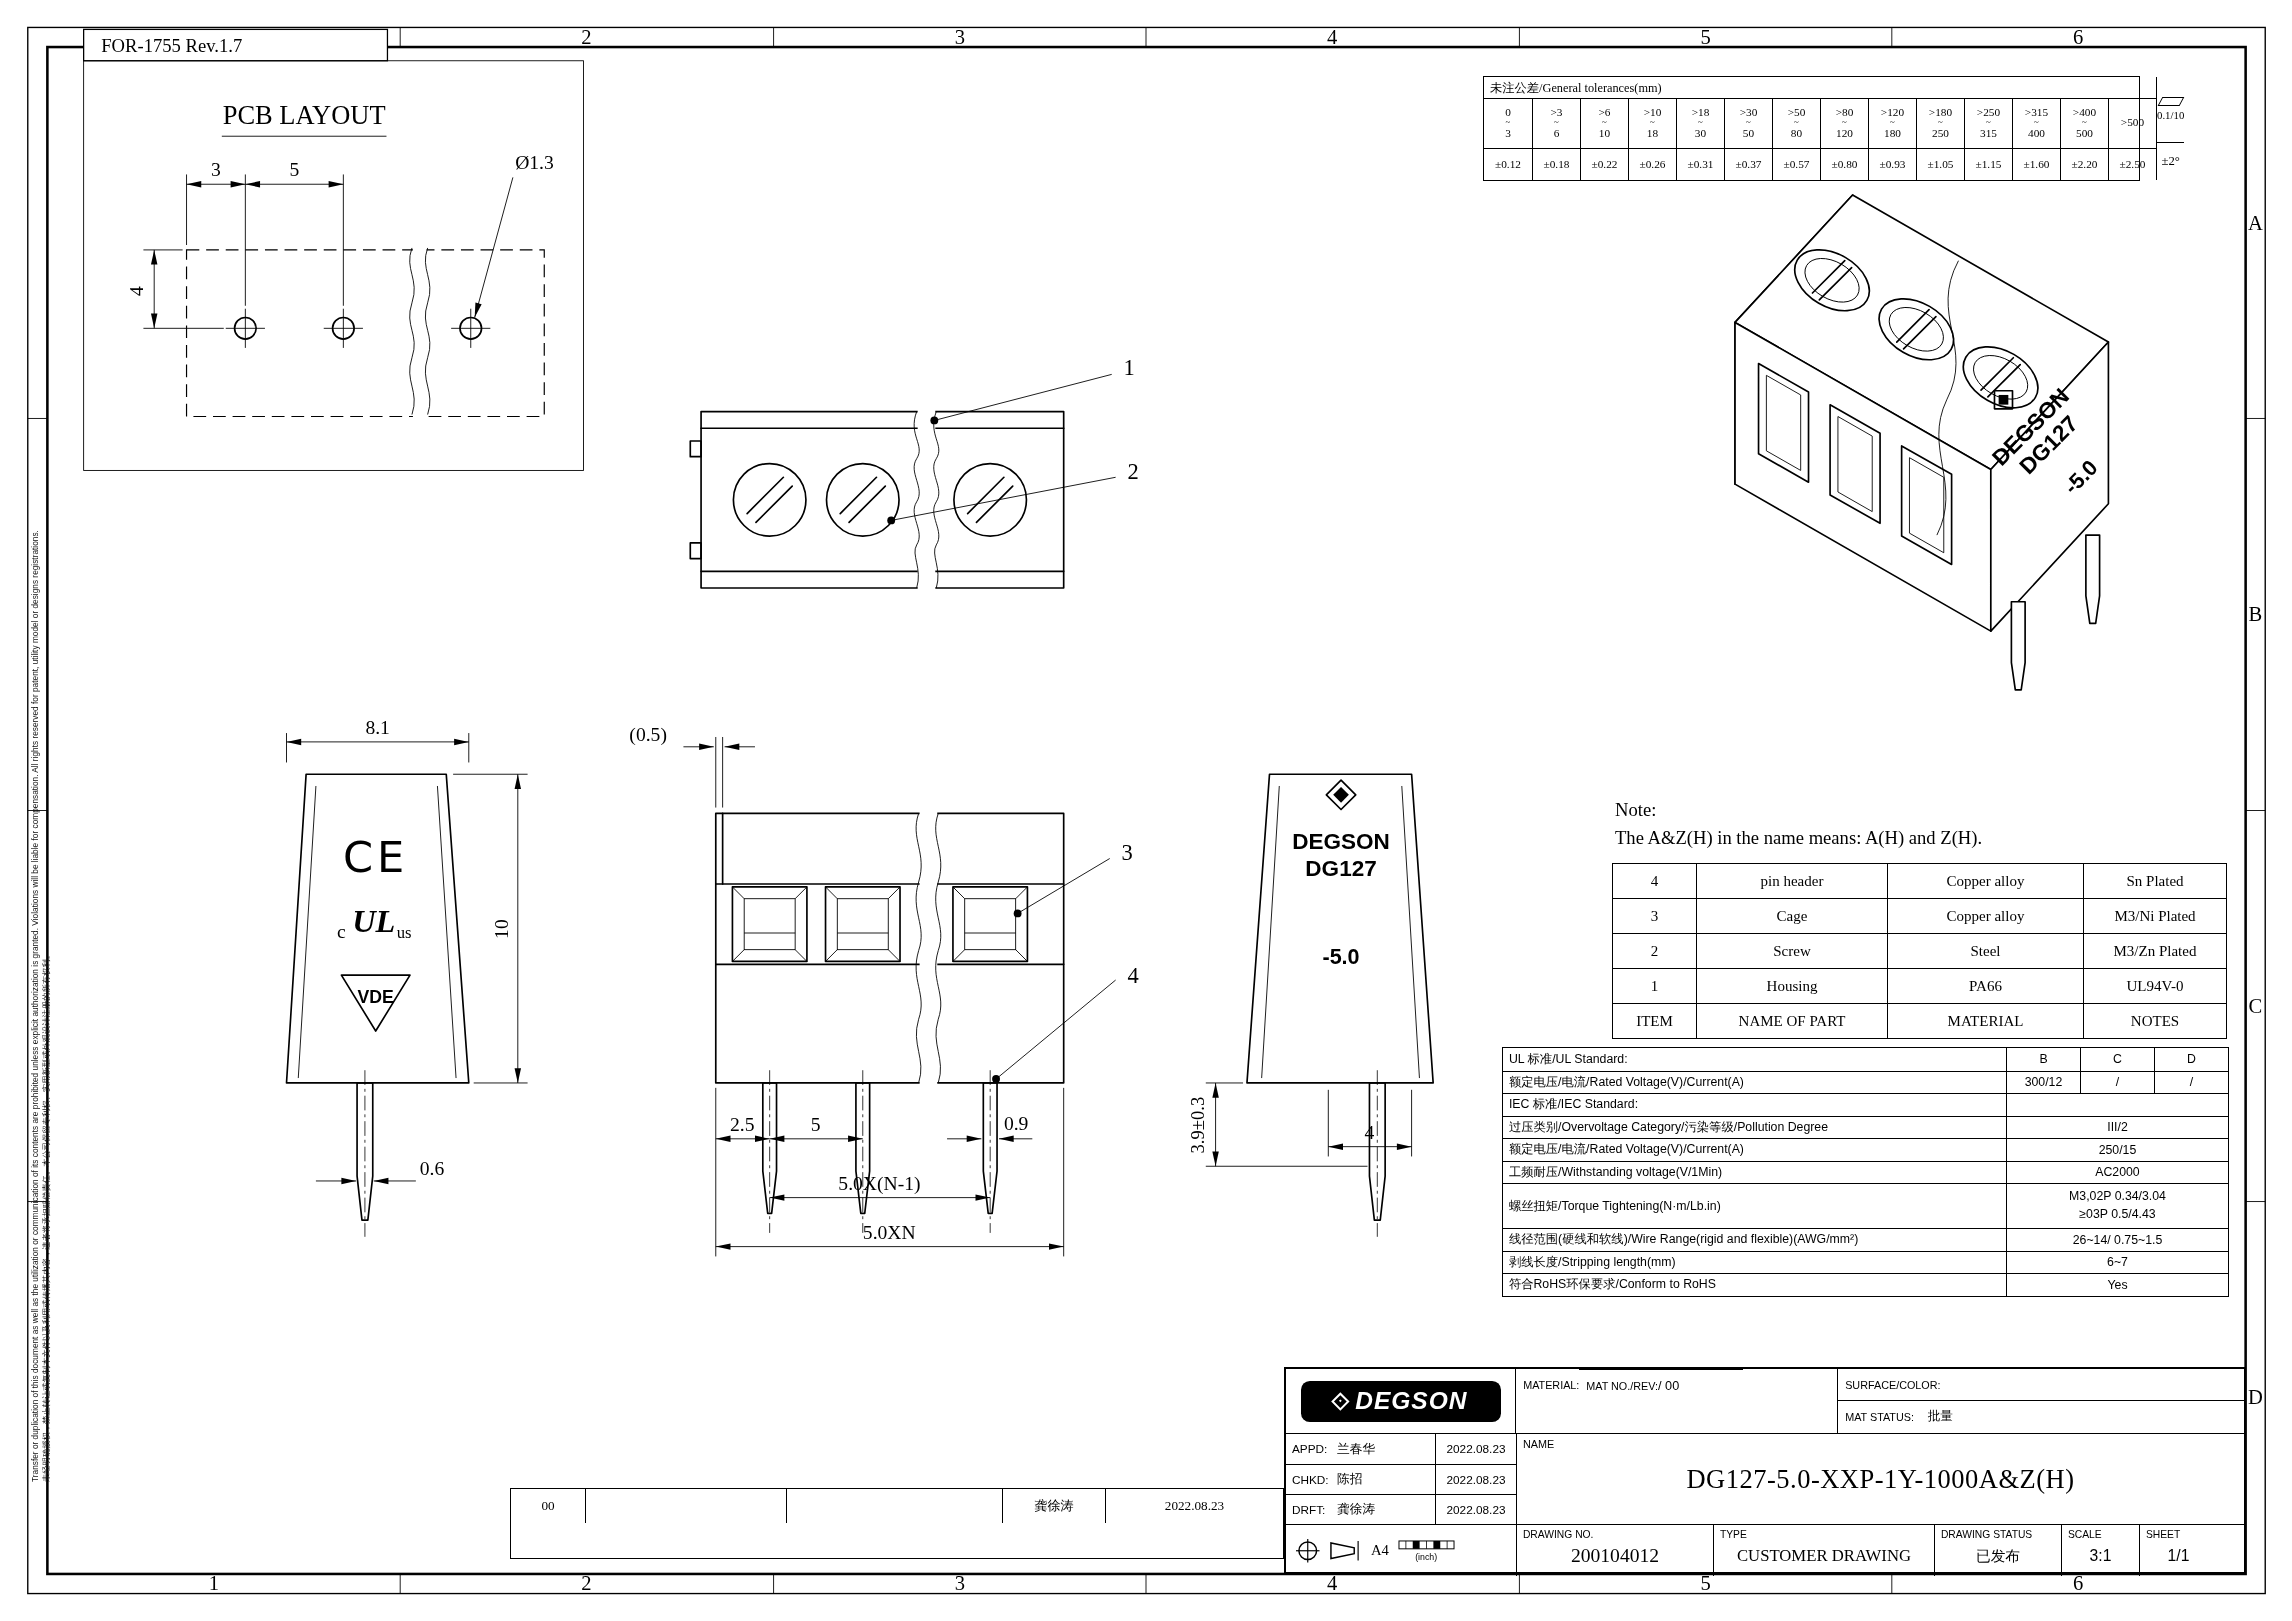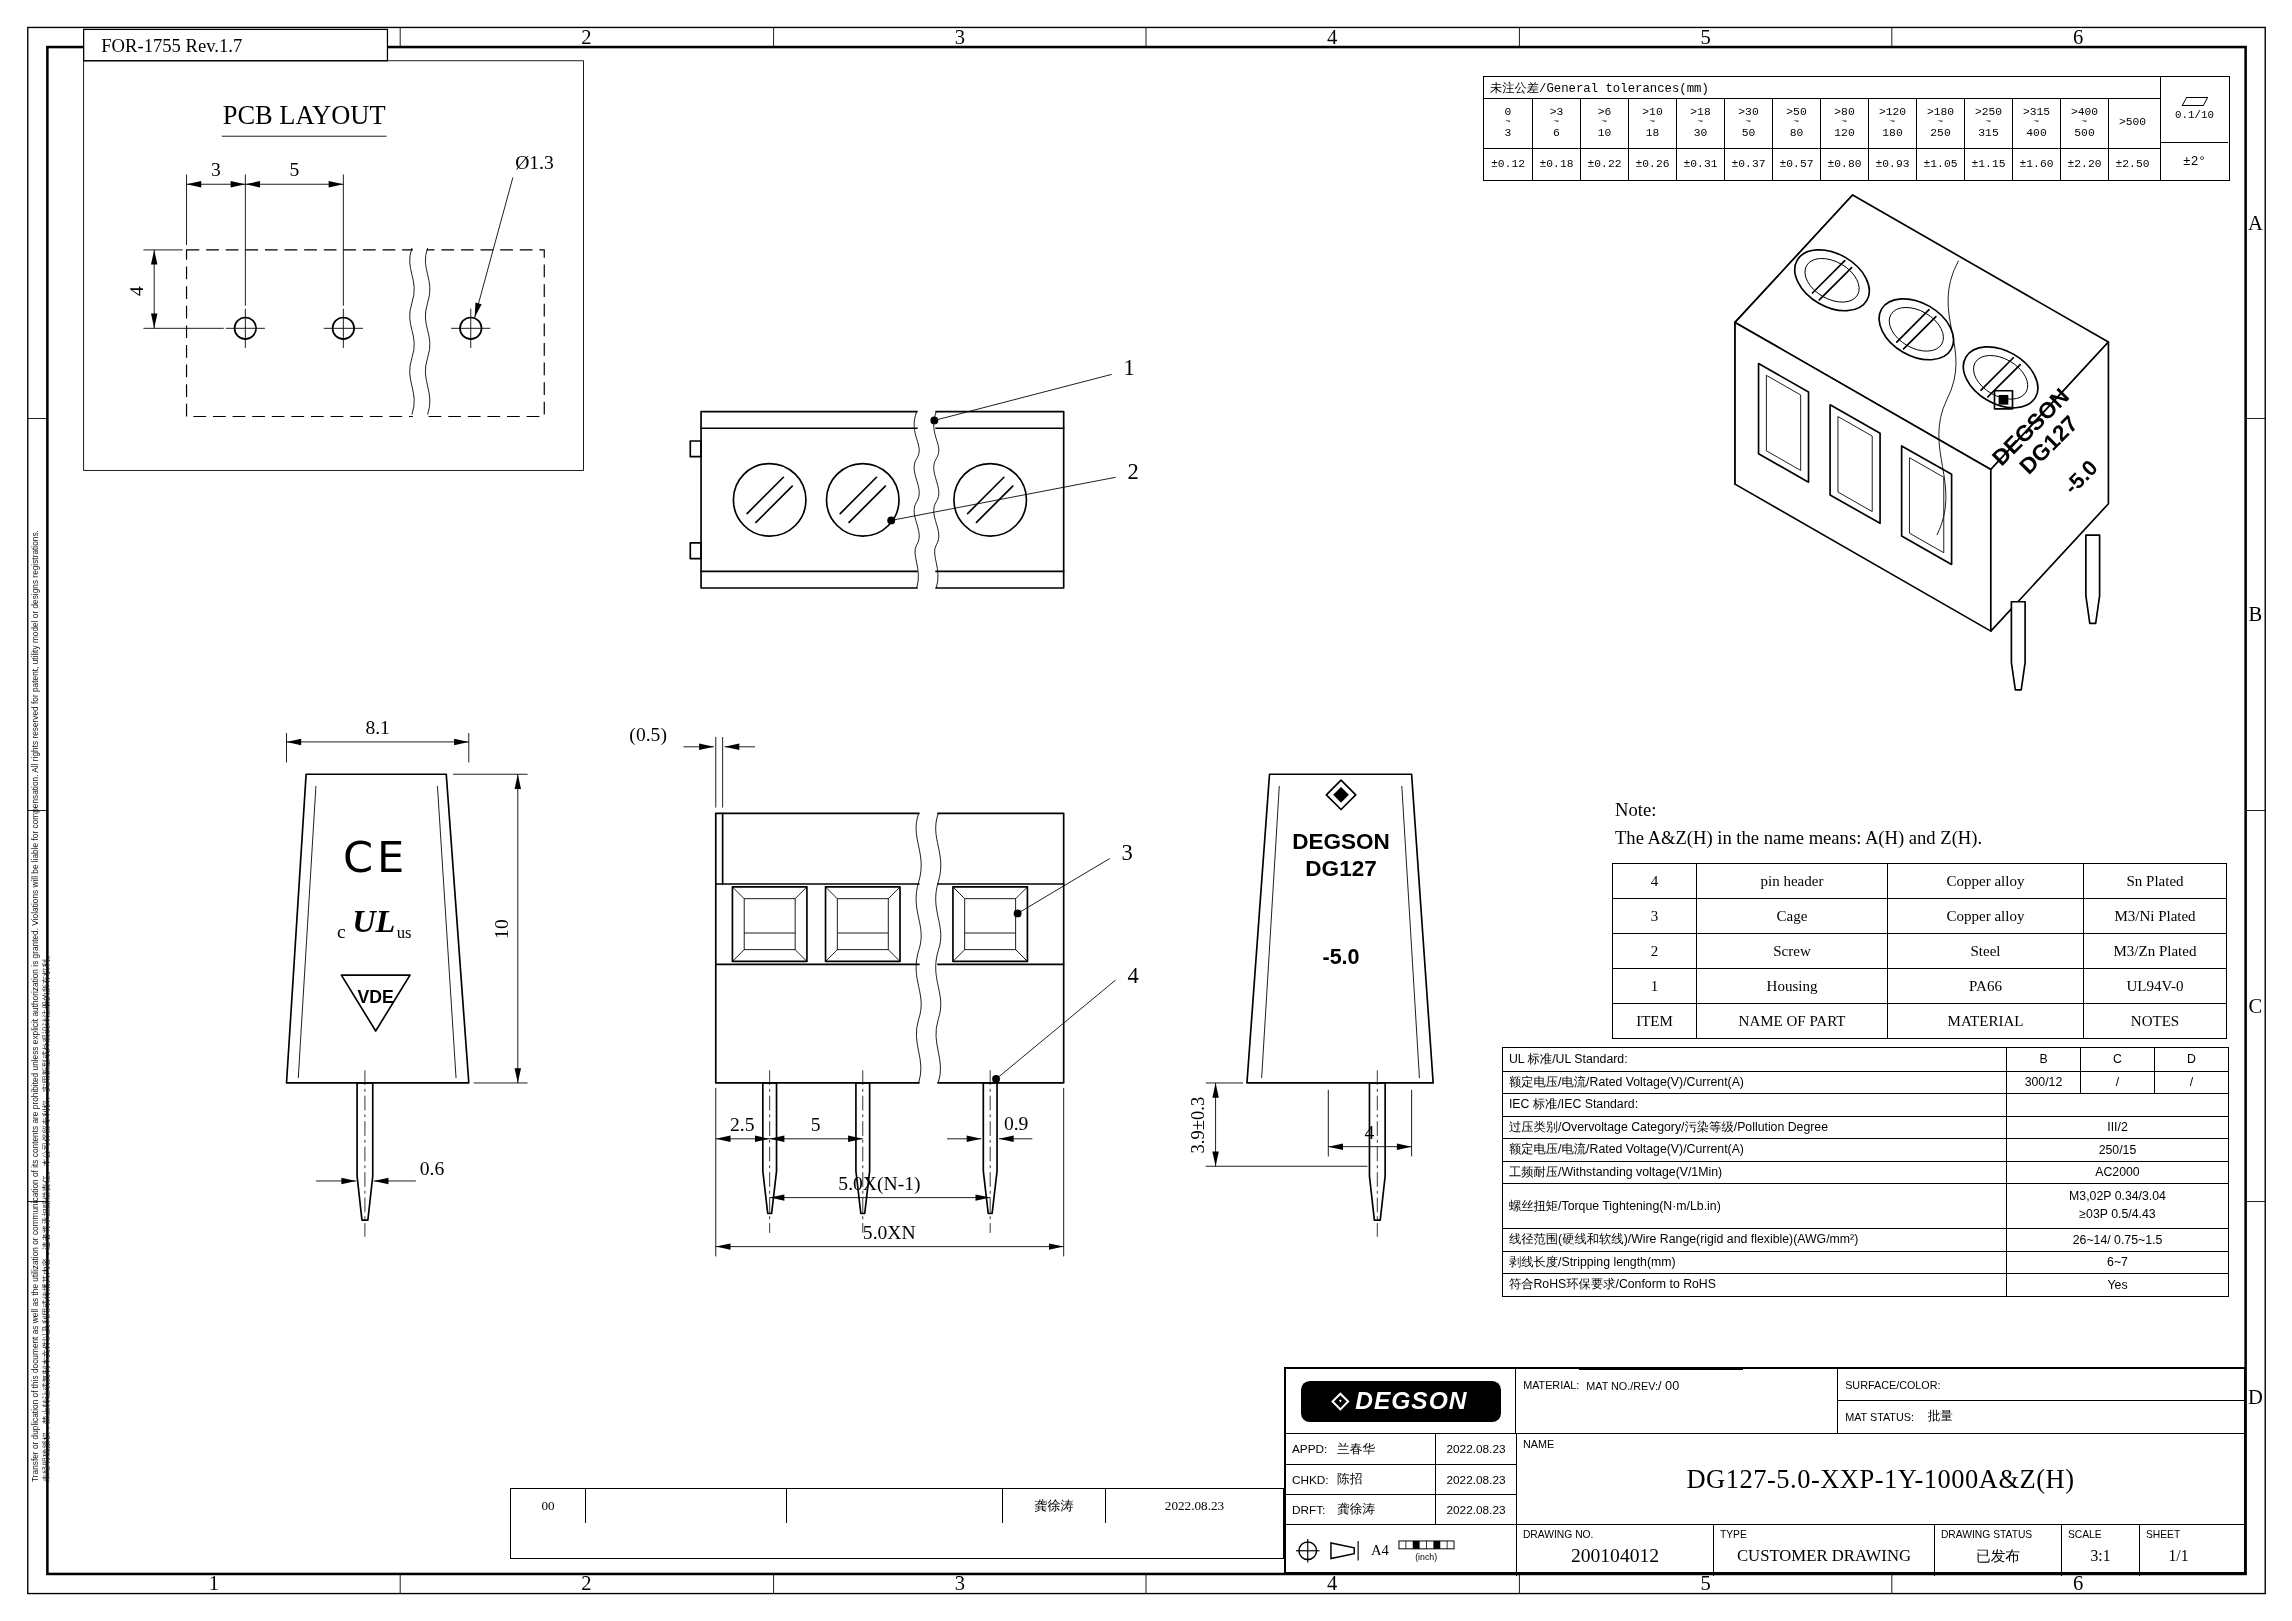--- a/index.html
+++ b/index.html
@@ -24,21 +24,21 @@
   .ce{font-family:"DejaVu Sans",sans-serif;font-size:44px;letter-spacing:4px}
   .ulb{font-family:"Liberation Serif",serif;font-style:italic;font-weight:700;font-size:33px}
   .uls{font-size:20px}.ulxs{font-size:17px}
   .vdet{font-family:"Liberation Sans",sans-serif;font-weight:700;font-size:18px}
 
   
   .lab{font-family:"Liberation Sans",sans-serif;font-size:10.8px}
   .val{font-family:"Liberation Sans",sans-serif;font-size:12.7px}
 
   
-  .toltable{left:1483px;top:76px;width:747px;display:flex;border:1.5px solid #000;background:#fff;font-family:Liberation Mono, monospace}
+  .toltable{left:1483px;top:76px;width:657px;display:flex;border:1.5px solid #000;background:#fff;font-family:Liberation Serif, serif}
   .tol-left{width:676px;display:flex;flex-direction:column}
   .tol-title{height:21.6px;border-bottom:1px solid #000;font-size:12.3px;padding:2.9px 5.9px 0;white-space:nowrap}
   .tol-ranges{display:flex;height:50px;border-bottom:1px solid #000}
   .trc{width:48px;display:flex;flex-direction:column;align-items:center;justify-content:center;font-size:11.3px;line-height:1.05}
   .tol-ranges .trc + .trc{border-left:1px solid #000}
   .tm{font-size:8.8px}
   .tol-vals{display:flex;height:31px}
   .tvc{width:48px;display:flex;align-items:center;justify-content:center;font-size:11.3px}
   .tol-vals .tvc + .tvc{border-left:1px solid #000}
   .tol-sym{width:68px;border-left:1px solid #000;display:flex;flex-direction:column}
@@ -93,21 +93,21 @@
   .tb-sym{width:230px;height:51px;display:flex;align-items:center;gap:8.8px;padding-left:8.8px}
   .a4txt{font-family:"Liberation Serif",serif;font-size:14.7px}
   .rulwrap{display:flex;flex-direction:column;align-items:center;gap:1px}
   .inchtxt{font-family:"Liberation Sans",sans-serif;font-size:8.8px}
   .tb-cell{position:relative;border-left:1px solid #000;height:51px}
   .c230{width:197px}.c225{width:221px}.c130{width:127px}.c80{width:78px}.c81{width:78px}
   .cellval{position:absolute;left:0;right:0;top:11.8px;bottom:0;display:flex;align-items:center;justify-content:center}
   .v20{font-family:"Liberation Serif",serif;font-size:19.6px}
   .v17{font-family:"Liberation Serif",serif;font-size:16.7px}
   .v15{font-family:"Liberation Sans",sans-serif;font-size:14.7px}
-  .v16{font-family:Liberation Serif, serif;font-size:15.7px}
+  .v16{font-family:Liberation Sans, sans-serif;font-size:15.7px}
   .lab10{font-family:"Liberation Sans",sans-serif;font-size:10.3px}
 
   
   .revstrip{left:510px;top:1488px;width:774px;height:71px;border:1.5px solid #000;background:#fff}
   .rrow{display:flex;height:34px}
   .rrow + .rrow{border-top:1px solid #000}
   .rc{height:100%;display:flex;align-items:center;justify-content:center;font-size:13.2px}
   .rc + .rc{border-left:1px solid #000}
   .r1{width:74px}.r2{width:201px}.r3{width:216px}.r4{width:103px}.r5{width:178px}
 

